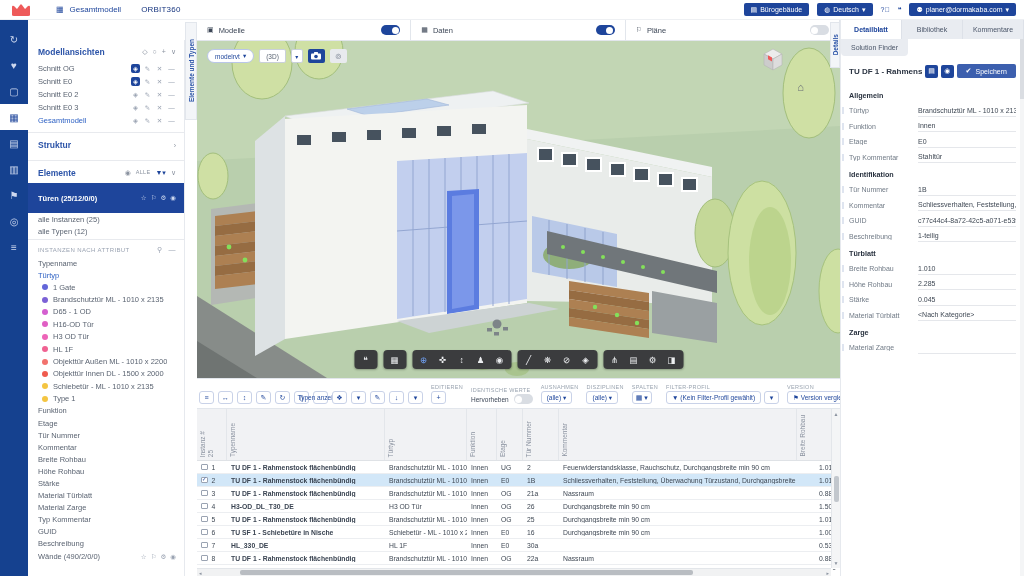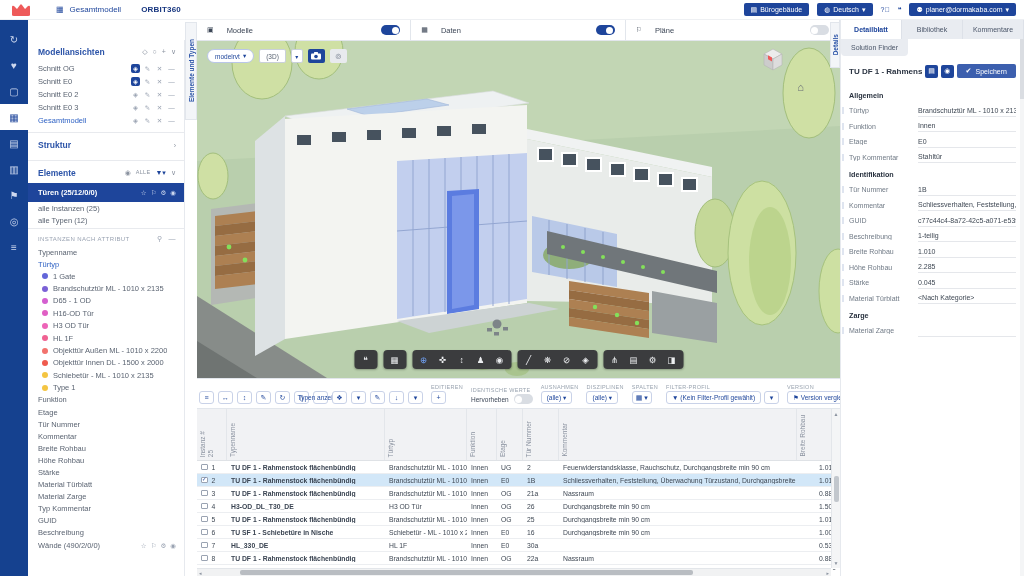--- a/index.html
+++ b/index.html
@@ -3,63 +3,63 @@
 <meta charset="utf-8">
 <style>
   * { margin:0; padding:0; box-sizing:border-box; }
   html,body { width:1024px; height:576px; overflow:hidden; background:#fff;
     font-family:"Liberation Sans", sans-serif; -webkit-font-smoothing:antialiased; }
   .topbar { height:20px; display:flex; align-items:center; background:#fff; border-bottom:1px solid #eef0f3; padding:0 8px; }
   .logo { width:26px; height:14px; margin-right:22px; }
   .tb-left { display:flex; align-items:center; gap:6px; font-size:8px; color:#1e459b; }
   .tb-grid { font-size:8px; color:#1e459b; }
   .tb-model { font-weight:400; }
-  .tb-app { font-weight:700; margin-left:14px; letter-spacing:.2px; color:#16357f; }
+  .tb-app { font-weight:400; margin-left:14px; letter-spacing:.2px; color:#16357f; }
   .tb-right { margin-left:auto; display:flex; align-items:center; gap:8px; }
   .tb-btn { background:#1e459b; color:#fff; font-size:7px; height:13px; border-radius:2px;
     display:flex; align-items:center; gap:3px; padding:0 7px; cursor:pointer; }
   .tb-ic { font-size:7px; color:#1e459b; }
   .app { display:flex; height:556px; }
   
   .rail { width:28px; background:#15418f; display:flex; flex-direction:column; align-items:stretch; padding-top:6px; }
   .rail-item { height:26px; display:flex; align-items:center; justify-content:center; color:#cdd8ef; font-size:10px; cursor:pointer; }
   .rail-item.active { background:#fff; color:#1e459b; }
   
   .sidebar { width:157px; background:#fff; border-right:1px solid #e6e9ee; overflow:hidden; font-size:7.5px; color:#5b6472;margin-top:20px; }
   .sb-head { display:flex; align-items:center; padding:7px 8px 5px 10px; color:#2c54a8; font-weight:700; font-size:8.5px; }
   .sb-head .hicons { margin-left:auto; display:flex; gap:5px; color:#8b93a0; font-weight:400; font-size:7px; }
   .view-row { display:flex; align-items:center; padding:1.5px 8px 1.5px 10px; height:13px; }
   .view-label { color:#5b6472; }
   .view-label.link { color:#2f62c4; }
   .view-icons { margin-left:auto; display:flex; gap:3px; }
   .vi { color:#9aa3b2; font-size:6.5px; width:9px; height:9px; display:flex; align-items:center; justify-content:center; }
   .vi.share.on { background:#1e459b; color:#fff; border-radius:2px; }
   .sb-div { border-top:1px solid #e8eaee; margin-top:5px; }
-  .sel-row { background:#1e459b; color:#fff; display:flex; align-items:center; padding:0 8px 0 10px; height:19px; font-weight:700; font-size:7.5px;text-align:right; }
+  .sel-row { background:#1e459b; color:#fff; display:flex; align-items:center; padding:0 8px 0 10px; height:30px; font-weight:700; font-size:7.5px;text-align:right; }
   .sel-row .ricons { margin-left:auto; display:flex; gap:4px; font-weight:400; font-size:6.5px; color:#cdd8ef; }
   .sub-item { padding:2px 10px; color:#5b6472; height:12px; }
   .attr-head { display:flex; align-items:center; padding:6px 8px 3px 10px; color:#9aa3b2; font-size:6px; letter-spacing:.4px; }
   .attr-head .hicons { margin-left:auto; display:flex; gap:6px; font-size:7px; }
   .attr-first { padding:2px 10px; height:12px; }
   .tuertyp { padding:2px 10px; color:#2f62c4; height:12px; }
   .type-row { display:flex; align-items:center; gap:5px; padding:1px 6px 1px 14px; height:12.4px; }
   .dot { width:6px; height:6px; border-radius:50%; flex:0 0 auto; }
   .type-label { white-space:nowrap; overflow:hidden; }
   .attr-row { padding:1px 10px; height:12.1px; display:flex; align-items:center; }
   .walls-row { display:flex; align-items:center; padding:2px 8px 2px 10px; height:13px; }
   .walls-row .ricons { margin-left:auto; display:flex; gap:4px; color:#9aa3b2; font-size:6.5px; }
   
   .main { flex:1; position:relative; display:flex; flex-direction:column; padding-left:12px; min-width:0; }
   .vtab-left { position:absolute; left:0; top:2px; width:12px; height:98px; background:#f3f5f8; border:1px solid #e2e6ec;
     display:flex; align-items:center; justify-content:center; z-index:5; }
   .vtab-left span, .vtab-right span { writing-mode:vertical-rl; transform:rotate(180deg); font-size:6.5px; color:#2c54a8; font-weight:700; white-space:nowrap; }
   .vtab-right { position:absolute; right:0; top:2px; width:10px; height:46px; background:#f3f5f8; border:1px solid #e2e6ec;
     display:flex; align-items:center; justify-content:center; z-index:5; }
   .toggles { height:21px; display:flex; border-bottom:1px solid #e2e6ec; background:#fff; }
-  .tg-seg { flex:1; display:flex; align-items:center; gap:13px; padding:0 10px; border-right:1px solid #e2e6ec; font-size:7.5px; color:#3c4656; }
+  .tg-seg { flex:1; display:flex; align-items:center; gap:5px; padding:0 10px; border-right:1px solid #e2e6ec; font-size:7.5px; color:#3c4656; }
   .tg-ic { font-size:7px; color:#3c4656; }
   .switch { margin-left:auto; width:19px; height:10px; border-radius:5px; position:relative; cursor:pointer; }
   .switch.on { background:#1e459b; }
   .switch.off { background:#d9dde3; }
   .switch::after { content:""; position:absolute; top:1.5px; width:7px; height:7px; border-radius:50%; background:#fff; }
   .switch.on::after { right:1.5px; } .switch.off::after { left:1.5px; }
   .viewer { position:relative; height:337px; overflow:hidden; background:#b9cfad; }
   .viewer svg.scene { position:absolute; inset:0; width:100%; height:100%; }
   .v-controls { position:absolute; left:10px; top:8px; display:flex; gap:5px; align-items:center; z-index:4; }
   .dd-model { height:14px; border:1px solid #b9c6e8; border-radius:7px; background:#fff; color:#1e459b; font-size:6.5px;
@@ -785,20 +785,21 @@
           <span class="f-value">Schliessverhalten, Feststellung, Über</span>
         </div>
         <div class="f-row">
           <span class="f-label">GUID</span>
           <span class="f-value">c77c44c4-8a72-42c5-a071-e53fd05...</span>
         </div>
         <div class="f-row">
           <span class="f-label">Beschreibung</span>
           <span class="f-value">1-teilig</span>
         </div>
+        <div class="g-name">Türblatt</div>
         <div class="f-row">
           <span class="f-label">Breite Rohbau</span>
           <span class="f-value">1.010</span>
         </div>
         <div class="f-row">
           <span class="f-label">Höhe Rohbau</span>
           <span class="f-value">2.285</span>
         </div>
         <div class="f-row">
           <span class="f-label">Stärke</span>

